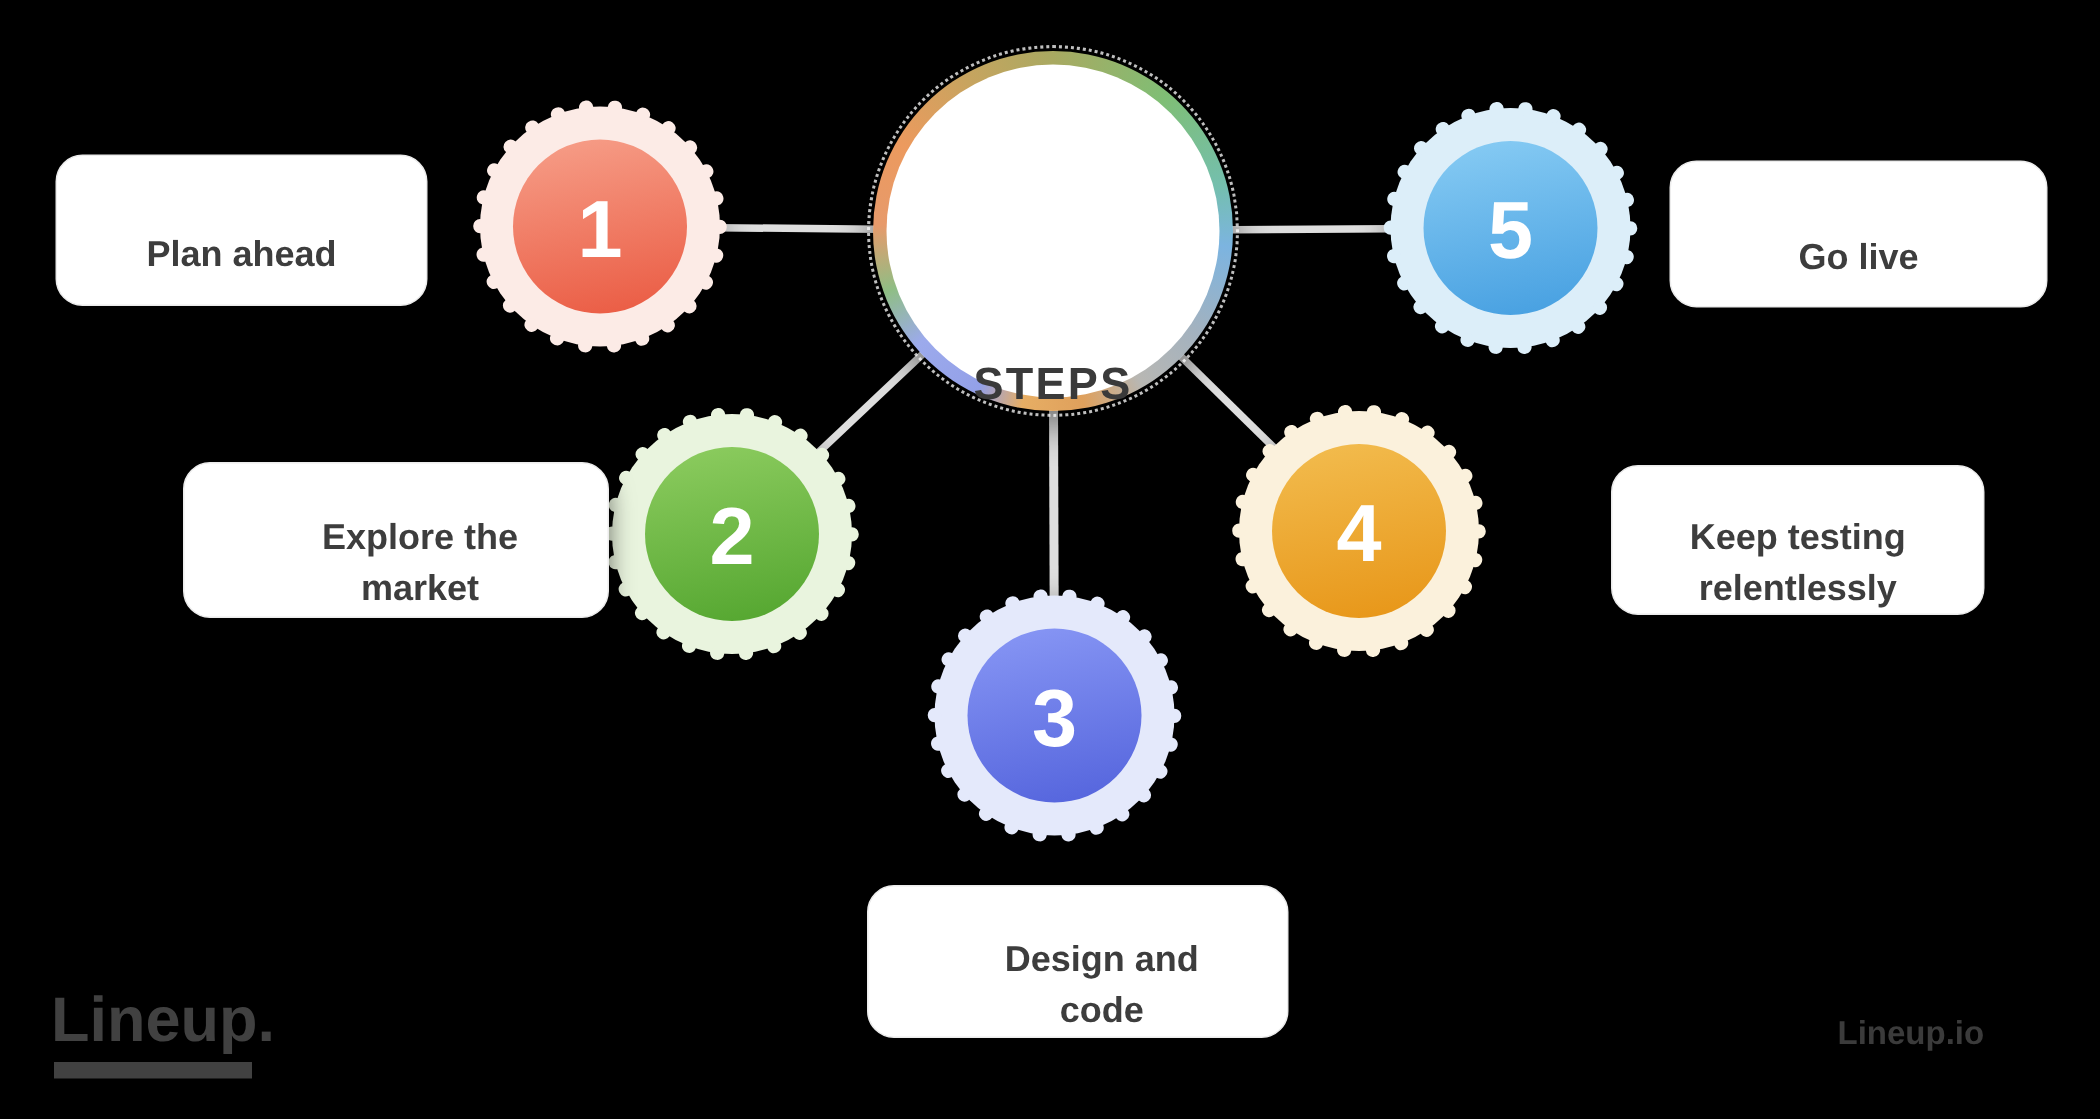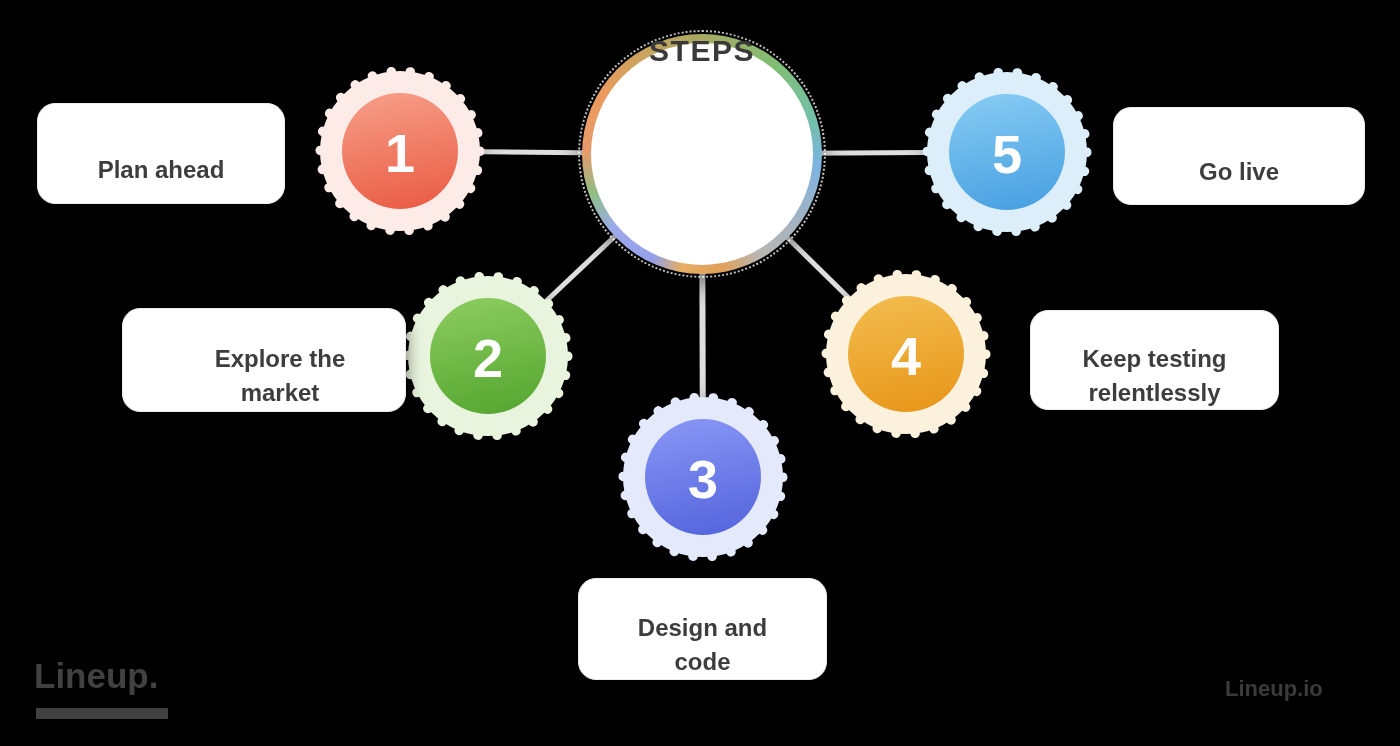--- a/index.html
+++ b/index.html
@@ -10,21 +10,21 @@
   .connectors{position:absolute;left:0;top:0;z-index:0;}
   
   .hub{
     position:absolute;left:582px;top:34px;width:240px;height:240px;border-radius:50%;
     background:conic-gradient(from 0deg,
       #a9a961 0deg, #7fbe75 40deg, #74bfae 75deg, #7cb4e0 95deg,
       #a3b2bf 125deg, #b8b7b3 150deg, #dfa05c 170deg, #e7ae64 190deg,
       #93a0e8 205deg, #9caaec 230deg, #8fbe85 250deg, #e79a6b 272deg,
       #ec9a5e 300deg, #c8a45f 330deg, #a9a961 360deg);
     box-shadow:0 10px 26px rgba(0,0,0,.5);
-    display:flex;align-items:flex-start;justify-content:center;z-index:2;
+    display:flex;align-items:flex-end;justify-content:center;z-index:2;
   }
   .hub::before{
     content:"";position:absolute;inset:9px;background:#ffffff;border-radius:50%;
   }
   .hub::after{
     content:"";position:absolute;inset:-4px;border-radius:50%;
     border:2px dotted rgba(255,255,255,.75);
   }
   .hub-label{
     position:relative;z-index:1;font-size:30px;font-weight:700;color:#3a3a3a;
@@ -45,26 +45,26 @@
   .label-box{
     position:absolute;background:#ffffff;border:1px solid #ececec;border-radius:18px;
     display:flex;align-items:center;justify-content:center;text-align:center;
     box-shadow:0 8px 16px rgba(0,0,0,.55);z-index:1;
   }
   .label-box span{
     font-size:24px;font-weight:600;color:#3d3d3d;line-height:1.4;white-space:pre-line;margin-top:32px;
   }
   .lb1{left:37px;top:103px;width:246px;height:99px;}
   .lb2{left:122px;top:308px;width:250px;height:102px;padding-left:32px;}
-  .lb3{left:578px;top:578px;width:247px;height:100px;}
-  .lb4{left:1030px;top:310px;width:247px;height:98px;}
+  .lb3{left:578px;top:590px;width:247px;height:100px;padding-left:32px;}
+  .lb4{left:1074px;top:310px;width:247px;height:98px;}
   .lb5{left:1113px;top:107px;width:250px;height:96px;}
   
   .wm-left{
-    position:absolute;left:34px;top:656px;font-size:35px;font-weight:700;color:#414141;
+    position:absolute;left:34px;top:656px;font-size:42px;font-weight:700;color:#414141;
   }
   .wm-left-bar{
     position:absolute;left:36px;top:708px;width:132px;height:11px;background:#414141;
   }
   .wm-right{
     position:absolute;left:1225px;top:676px;font-size:22px;font-weight:700;color:#3b3b3b;
   }
 </style>
 </head>
 <body>

